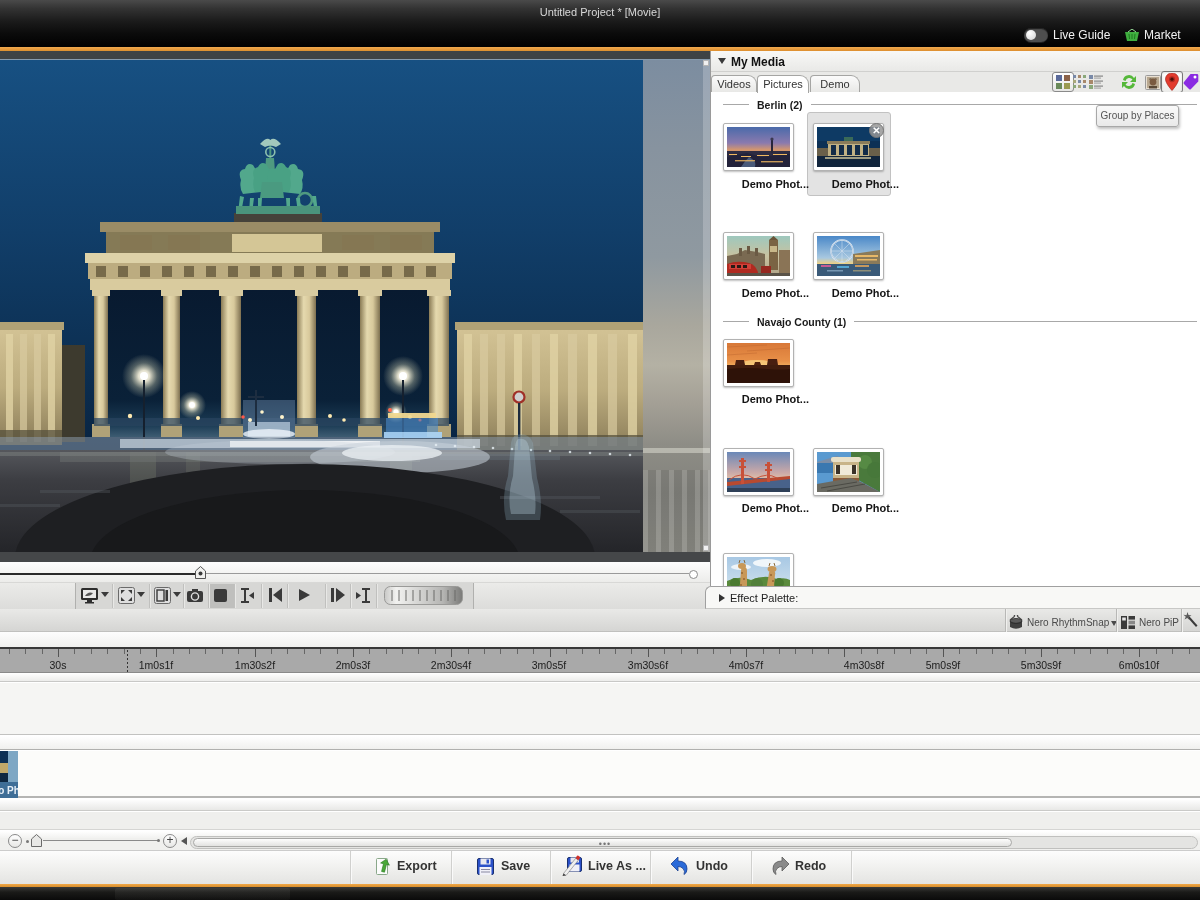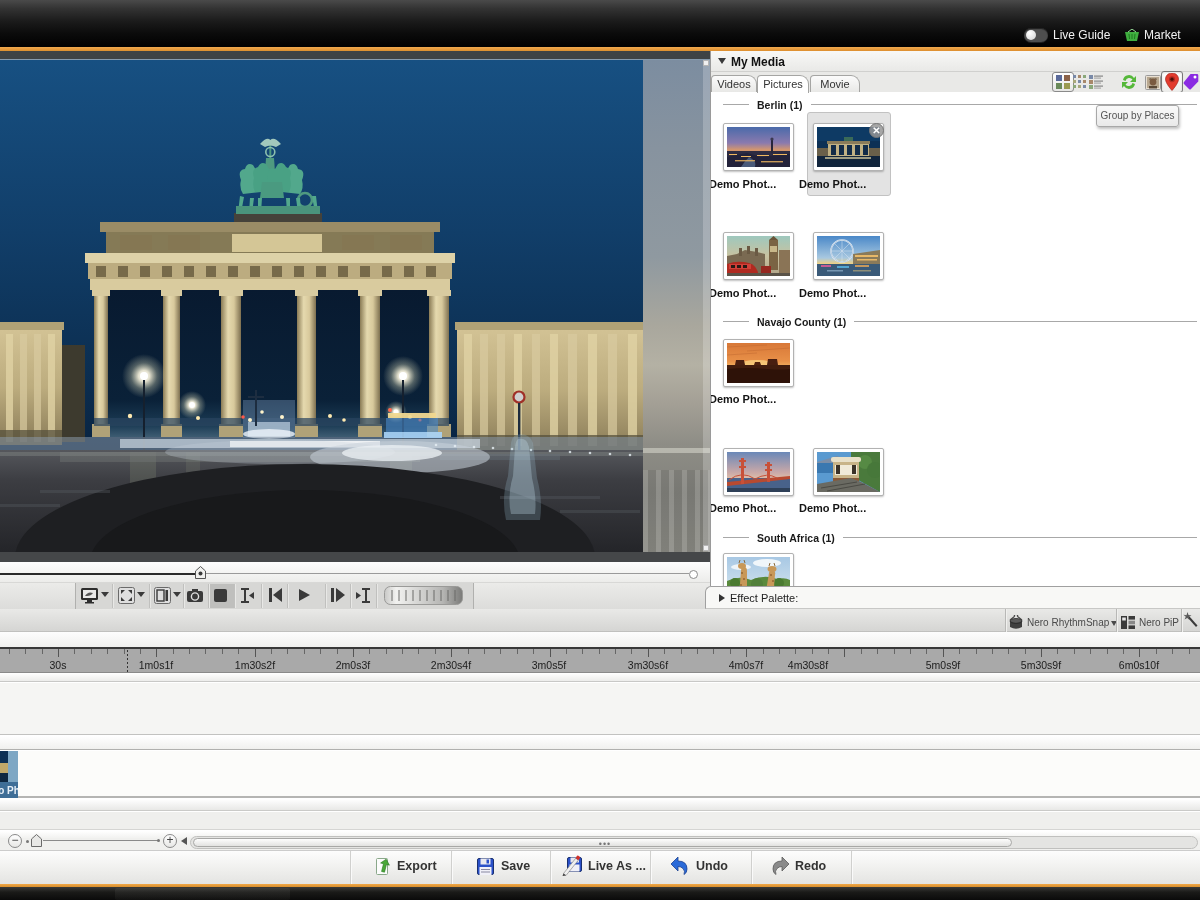--- a/index.html
+++ b/index.html
@@ -67,21 +67,21 @@
 
 
 .sect-row { position:absolute; left:12px; width:474px; height:11px; display:flex; align-items:center; }
 .sl { height:1px; background:#a8a8a8; }
 .st { font-size:10.5px; font-weight:bold; color:#1a1a1a; margin:0 8px; white-space:nowrap; }
 
 
 .thumb { position:absolute; width:71px; height:48px; background:#fff;
   border:1px solid #b2b2b2; border-radius:2px; box-shadow:0 1px 2px rgba(0,0,0,.25); padding:3px; }
 .thumb svg { width:100%; height:100%; display:block; }
-.tlabel { position:absolute; width:100px; text-align:left; font-size:11px; font-weight:bold; color:#141414; }
+.tlabel { position:absolute; width:100px; text-align:right; font-size:11px; font-weight:bold; color:#141414; }
 
 
 #tooltip { left:1096px; top:105px; width:83px; height:22px; background:linear-gradient(#fafafa,#e9e9e9);
   border:1px solid #a8a8a8; border-radius:3px; box-shadow:1px 2px 3px rgba(0,0,0,.25);
   font-size:10px; color:#555; text-align:center; padding-top:4px; z-index:5; white-space:nowrap; }
 
 
 #fx-bar { left:705px; top:586px; width:495px; height:23px; background:#f8f8f6;
   border:1px solid #a0a0a0; border-right:none; border-bottom:1px solid #c8c8c6; border-radius:6px 0 0 0; }
 #fx-tri { left:719px; top:594px; width:0; height:0;
@@ -141,20 +141,21 @@
 
 #orange-bottom { left:0; top:884px; width:1200px; height:3px; background:linear-gradient(#f0a848,#d88e2c); }
 #black-bottom { left:0; top:887px; width:1200px; height:13px;
   background:linear-gradient(#3a3a38, #1a1a18 40%, #0a0a0a); }
 </style>
 </head>
 <body>
 <div id="app">
 
   <div id="titlebar" class="abs"></div>
+  <div id="title" class="abs">Untitled Project * [Movie]</div>
   <div id="toggle" class="abs">
       <div class="knob"></div>
     </div>
   <div id="lbl-liveguide" class="abs tb-label">Live Guide</div>
   <svg id="basket" class="abs" width="16" height="13" viewBox="0 0 16 13">
     <path d="M1 3 L15 3 L13 12 L3 12 Z" fill="#3fae3f"></path>
     <path d="M4 3 L8 0 M12 3 L8 0" stroke="#9adf9a" stroke-width="1" fill="none"></path>
     <path d="M5 5 L5.5 10 M8 5 L8 10 M11 5 L10.5 10" stroke="#1e7a1e" stroke-width="1"></path>
   </svg>
   <div id="lbl-market" class="abs tb-label">Market</div>
@@ -488,21 +489,21 @@
         <line x1="71" y1="4" x2="71" y2="15"></line>
     </g>
   </svg>
 
   <div id="panel" class="abs"></div>
   <div id="panel-header" class="abs"></div>
   <div id="mymedia-tri" class="abs"></div>
   <div id="mymedia-lbl" class="abs">My Media</div>
   <div id="tabbar" class="abs"></div>
   <div id="tab-videos" class="abs tab">Videos</div>
-  <div id="tab-audio" class="abs tab">Movie</div>
+  <div id="tab-audio" class="abs tab">Demo</div>
   <div id="tab-pictures" class="abs tab">Pictures</div>
   <div class="abs" style="left:1052px; top:72px; width:22px; height:20px; background:linear-gradient(#fff,#e6e6e4); border:1px solid #8a8a8a; border-radius:3px;"></div>
   <svg class="abs" style="left:1056px; top:75px;" width="14" height="14" viewBox="0 0 14 14">
     <rect x="0" y="0" width="6" height="6" fill="#5a6a9a"></rect>
       <rect x="8" y="0" width="6" height="6" fill="#8a6148"></rect>
     <rect x="0" y="8" width="6" height="6" fill="#6a8a5a"></rect>
       <rect x="8" y="8" width="6" height="6" fill="#9a9a50"></rect>
   </svg>
   <svg class="abs" style="left:1073px; top:75px;" width="13" height="14" viewBox="0 0 13 14">
     <g>
@@ -545,21 +546,21 @@
     <circle cx="7" cy="6.2" r="3" fill="#b02a20"></circle>
     <circle cx="7" cy="6.2" r="1.6" fill="#4a0e08"></circle>
   </svg>
   <svg class="abs" style="left:1183px; top:73px;" width="16" height="17" viewBox="0 0 16 17">
     <path d="M7.5 1 L14 1 Q15.3 1 15.3 2.3 L15.3 8.5 L8 16 Q7 17 6 16 L1 11 Q0 10 1 9 Z" fill="#8a2be2" transform="rotate(0 8 8)"></path>
     <circle cx="12" cy="4" r="1.5" fill="#fff"></circle>
   </svg>
   <div id="content" class="abs">
     <div class="sect-row" style="top:7px;">
         <div class="sl" style="width:26px"></div>
-        <div class="st">Berlin (1)</div>
+        <div class="st">Berlin (2)</div>
         <div class="sl" style="flex:1"></div>
       </div>
     <div id="sel-box2" style="position:absolute; left:96px; top:20px; width:84px; height:84px; background:#e3e3e3; border:1px solid #c2c2c2; border-radius:3px;"></div>
     <div class="thumb" style="left:12px; top:31px;">
       <svg viewBox="0 0 63 40" preserveAspectRatio="none">
         <defs>
             <linearGradient id="bsky" x1="0" y1="0" x2="0" y2="1">
           <stop offset="0" stop-color="#4a6aaa"></stop>
               <stop offset="0.4" stop-color="#8a7aae"></stop>
               <stop offset="0.58" stop-color="#d8986a"></stop>
@@ -743,25 +744,20 @@
         <path d="M0 32 L34 26 L44 30 L63 40 L0 40 Z" fill="#6a6a62"></path>
         <g stroke="#4a4a44" stroke-width="1">
             <line x1="4" y1="36" x2="40" y2="30"></line>
             <line x1="10" y1="39" x2="48" y2="32"></line>
           </g>
       </svg>
     </div>
     <div class="tlabel" style="left:-2px; top:410px;">Demo Phot...</div>
     <div class="tlabel" style="left:88px; top:410px;">Demo Phot...</div>
 
-    <div class="sect-row" style="top:440px;">
-        <div class="sl" style="width:26px"></div>
-        <div class="st">South Africa (1)</div>
-        <div class="sl" style="flex:1"></div>
-      </div>
     <div class="thumb" style="left:12px; top:461px;">
       <svg viewBox="0 0 63 40" preserveAspectRatio="none">
         <defs>
             <linearGradient id="zsky" x1="0" y1="0" x2="0" y2="1">
           <stop offset="0" stop-color="#a8c8e4"></stop>
               <stop offset="1" stop-color="#d8e8f0"></stop>
         </linearGradient>
           </defs>
         <rect width="63" height="40" fill="url(#zsky)"></rect>
         <ellipse cx="40" cy="6" rx="14" ry="4" fill="#f0f6fa"></ellipse>
@@ -896,21 +892,21 @@
     <i class="tk" style="left:1172.1px"></i>
     <i class="tk" style="left:1188.5px"></i>
   <div class="abs rlabel" style="left:58px;">30s</div>
   <div class="abs rlabel" style="left:156px;">1m0s1f</div>
   <div class="abs rlabel" style="left:255px;">1m30s2f</div>
   <div class="abs rlabel" style="left:353px;">2m0s3f</div>
   <div class="abs rlabel" style="left:451px;">2m30s4f</div>
   <div class="abs rlabel" style="left:549px;">3m0s5f</div>
   <div class="abs rlabel" style="left:648px;text-align:center;">3m30s6f</div>
   <div class="abs rlabel" style="left:746px;">4m0s7f</div>
-  <div class="abs rlabel" style="left:808px;">4m30s8f</div>
+  <div class="abs rlabel" style="left:864px;">4m30s8f</div>
   <div class="abs rlabel" style="left:943px;">5m0s9f</div>
   <div class="abs rlabel" style="left:1041px;">5m30s9f</div>
   <div class="abs rlabel" style="left:1139px;">6m0s10f</div>
   <div id="playhead" class="abs"></div>
 
   <div id="tr1" class="abs band"></div>
   <div id="tr2" class="abs band"></div>
   <div id="tr3" class="abs band"></div>
   <div id="tr4" class="abs band"></div>
   <div id="tr5" class="abs band"></div>

